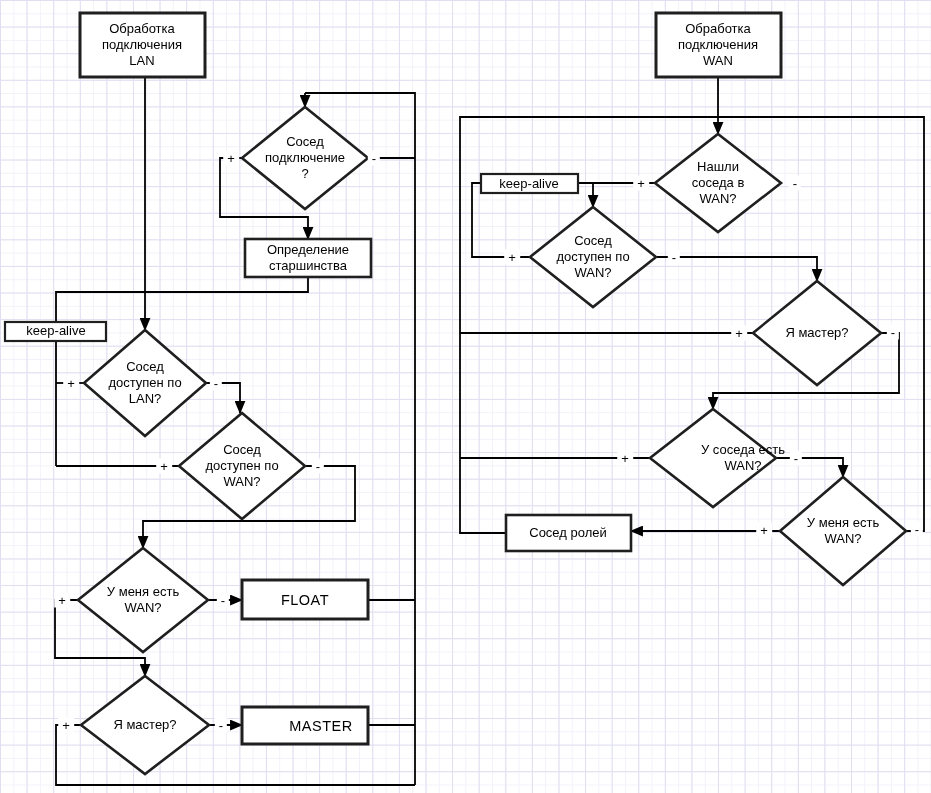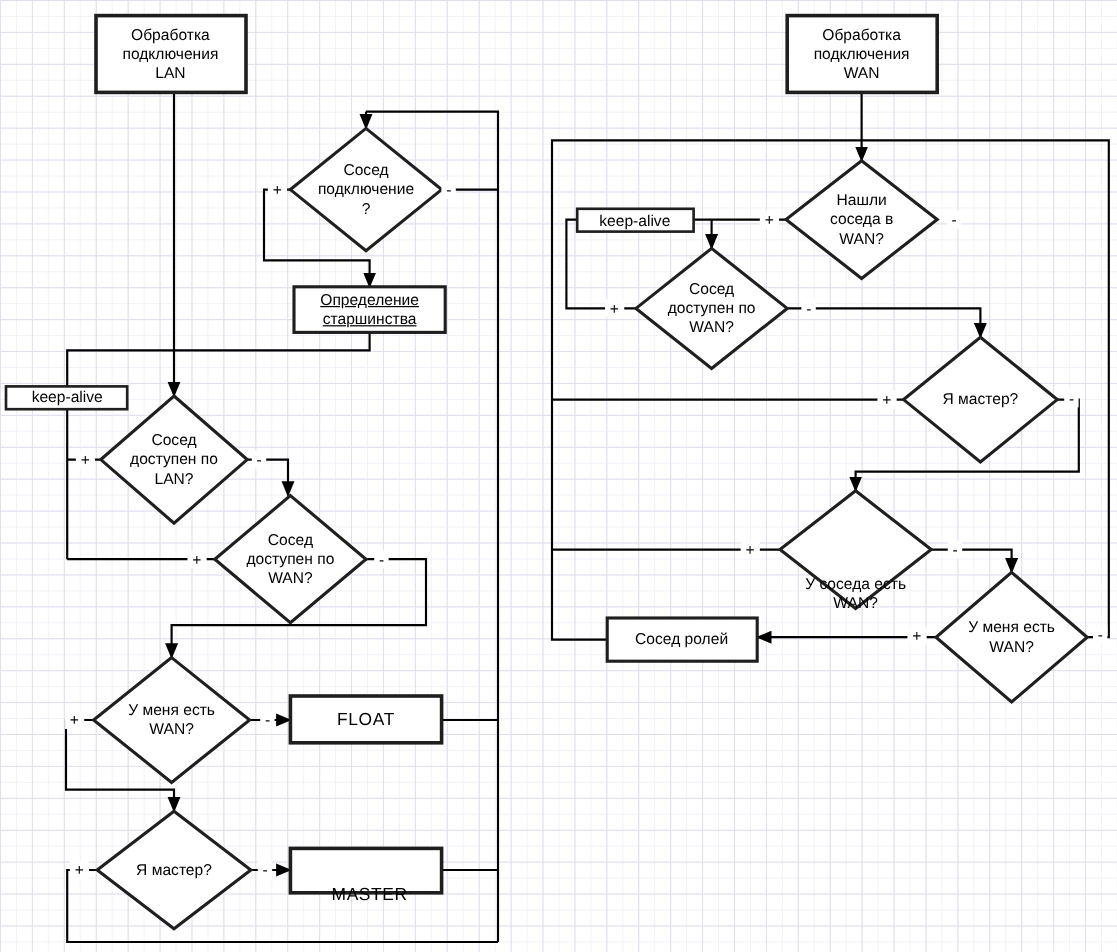--- a/index.html
+++ b/index.html
@@ -120,47 +120,47 @@
       <rect class="shape" x="506" y="515" width="125" height="36"></rect>
     </g>
   </svg>
 
   <div class="lbl" style="left:142px;top:45px;">Обработка
 подключения
 LAN</div>
   <div class="lbl" style="left:305px;top:158px;">Сосед
 подключение
 ?</div>
-  <div class="lbl" style="left:308px;top:258px;text-decoration:underline;">Определение
+  <div class="lbl" style="left:308px;top:258px;">Определение
 старшинства</div>
   <div class="lbl" style="left:56px;top:331px;">keep-alive</div>
   <div class="lbl" style="left:145px;top:383px;">Сосед
 доступен по
 LAN?</div>
   <div class="lbl" style="left:242px;top:466px;">Сосед
 доступен по
 WAN?</div>
   <div class="lbl" style="left:143px;top:600px;">У меня есть
 WAN?</div>
   <div class="lbl big" style="left:305px;top:600px;text-align:right;">FLOAT</div>
   <div class="lbl" style="left:145px;top:725px;">Я мастер?</div>
-  <div class="lbl big" style="left:308px;top:726px;margin-top:20px;">MASTER</div>
+  <div class="lbl big" style="left:321px;top:726px;">MASTER</div>
 
   <div class="lbl" style="left:718px;top:45px;">Обработка
 подключения
 WAN</div>
   <div class="lbl" style="left:718px;top:183px;text-align:center;">Нашли
 соседа в
 WAN?</div>
   <div class="lbl" style="left:529px;top:184px;">keep-alive</div>
   <div class="lbl" style="left:593px;top:257px;">Сосед
 доступен по
 WAN?</div>
   <div class="lbl" style="left:817px;top:333px;">Я мастер?</div>
-  <div class="lbl" style="left:713px;top:458px;margin-top:37px;">У соседа есть
+  <div class="lbl" style="left:743px;top:458px;">У соседа есть
 WAN?</div>
   <div class="lbl" style="left:843px;top:531px;">У меня есть
 WAN?</div>
   <div class="lbl" style="left:568px;top:533px;">Сосед ролей</div>
 
   <span class="elbl" style="left:231px;top:158px;">+</span>
   <span class="elbl" style="left:374px;top:158px;">-</span>
   <span class="elbl" style="left:71px;top:383px;">+</span>
   <span class="elbl" style="left:216px;top:383px;">-</span>
   <span class="elbl" style="left:164px;top:466px;">+</span>

